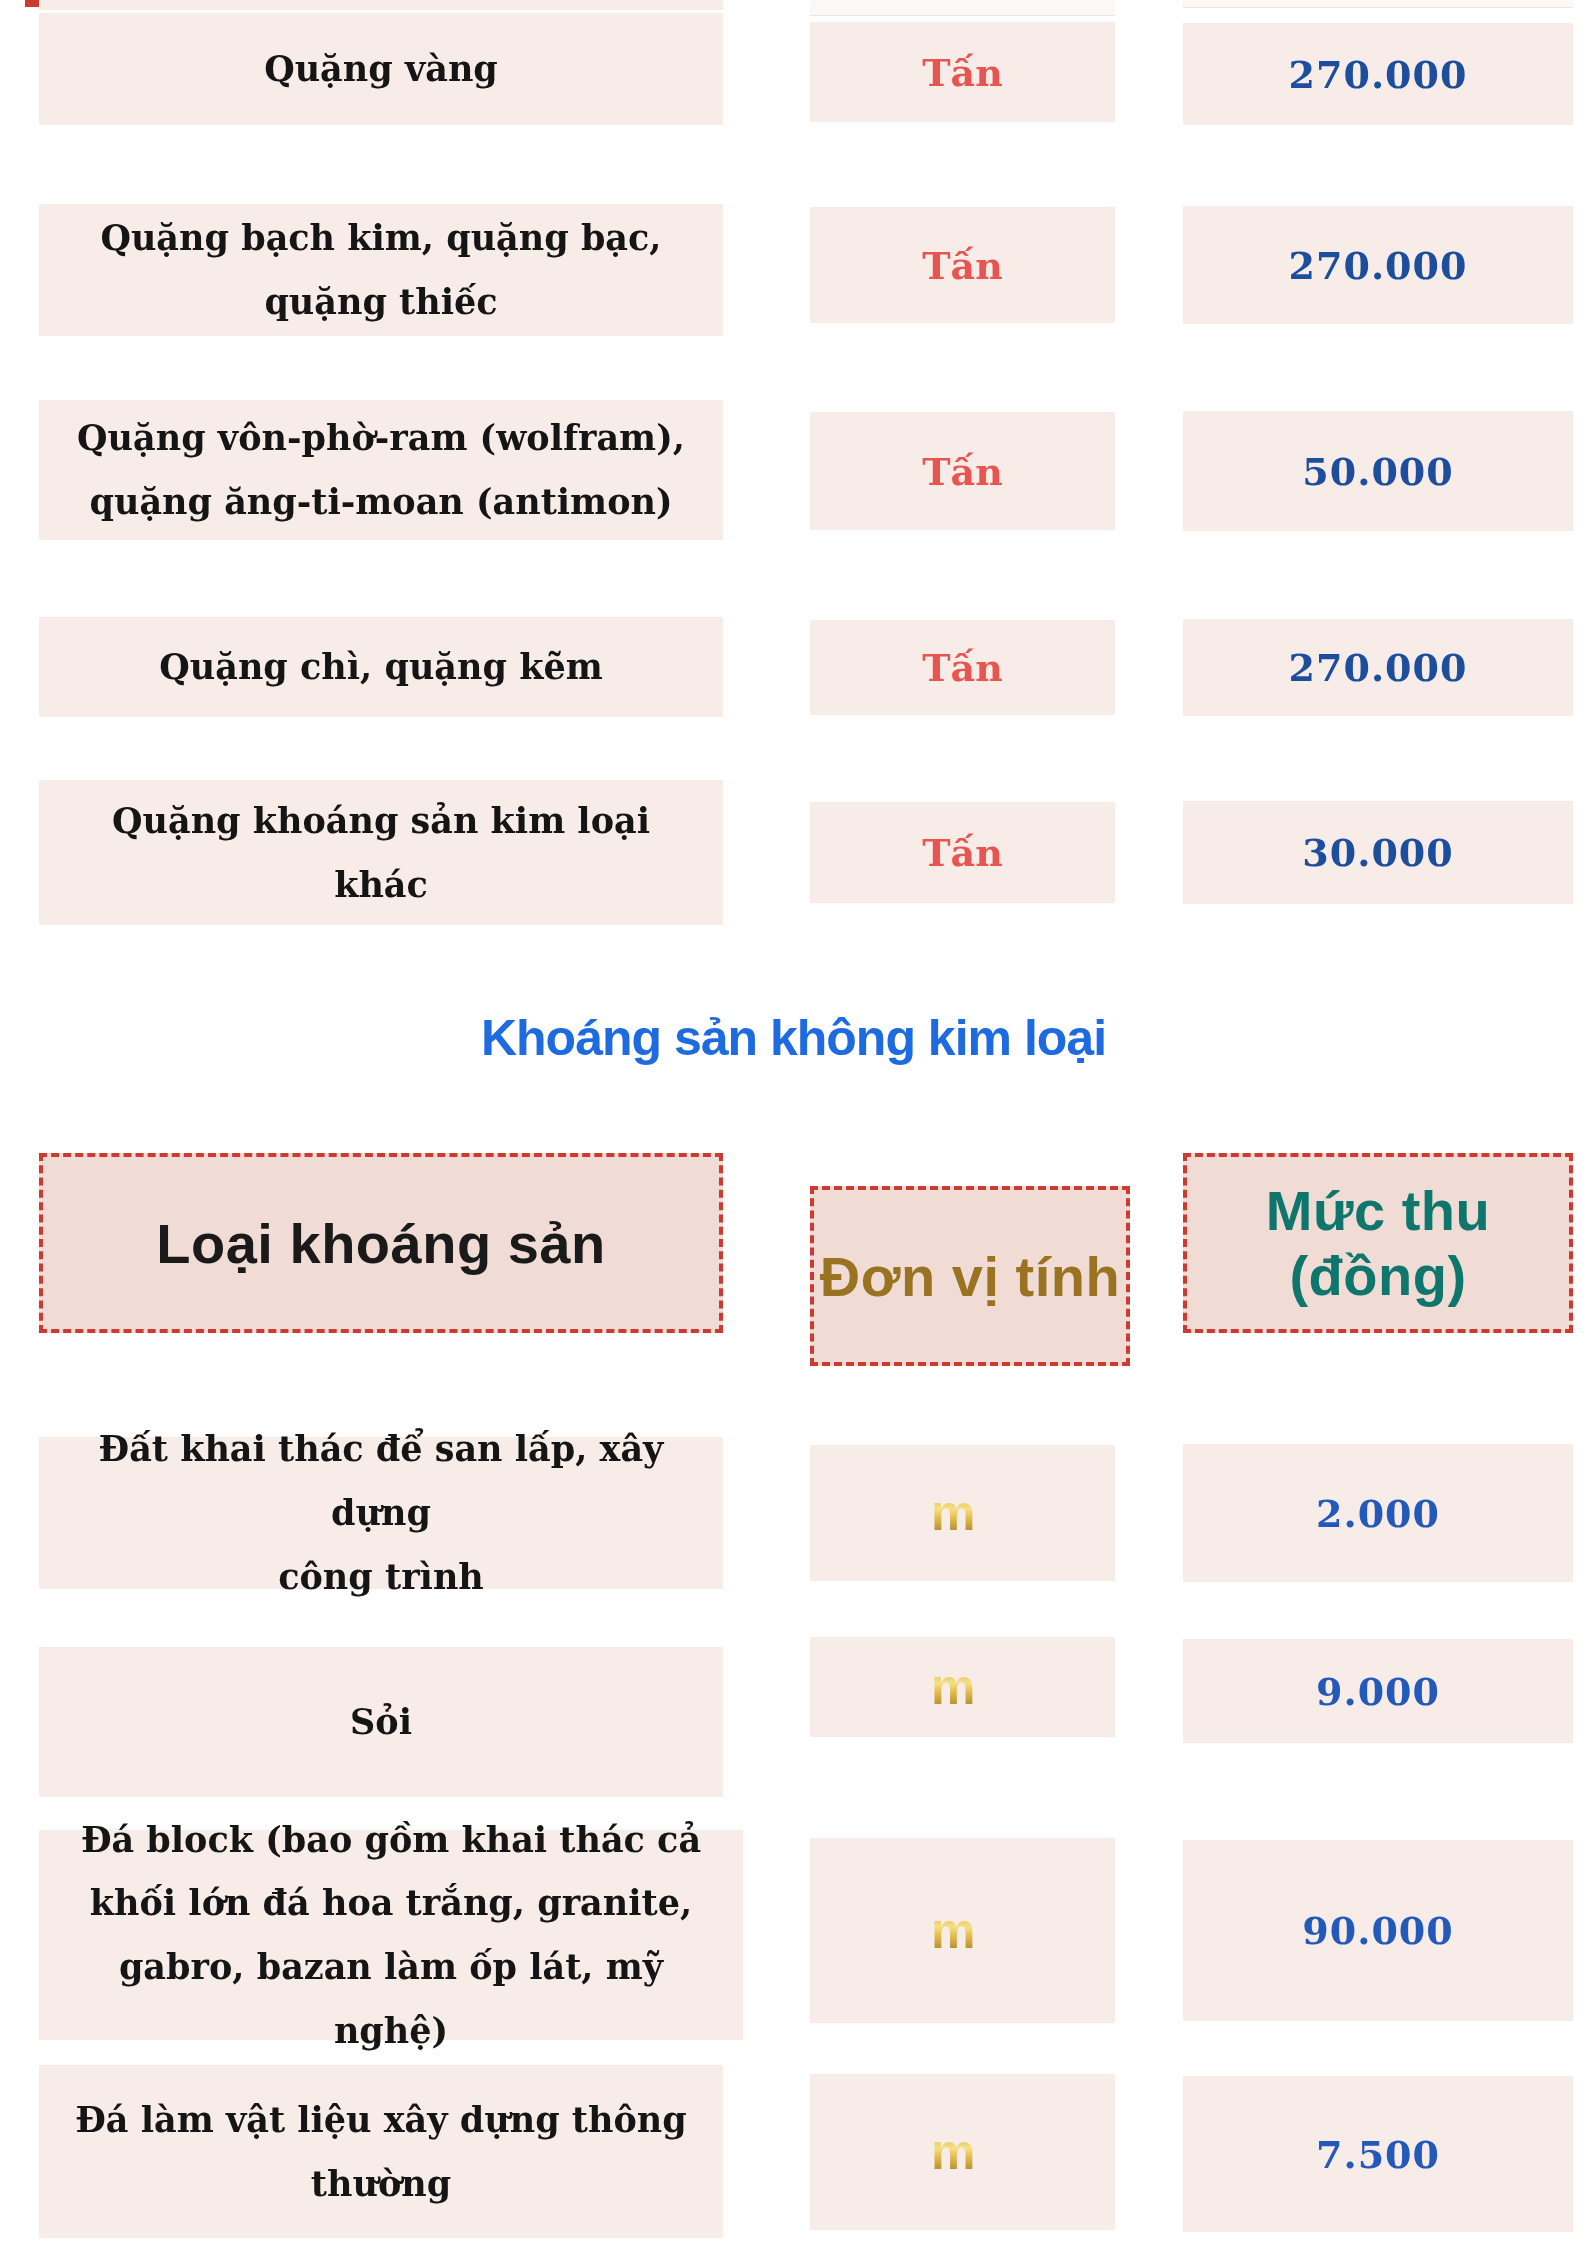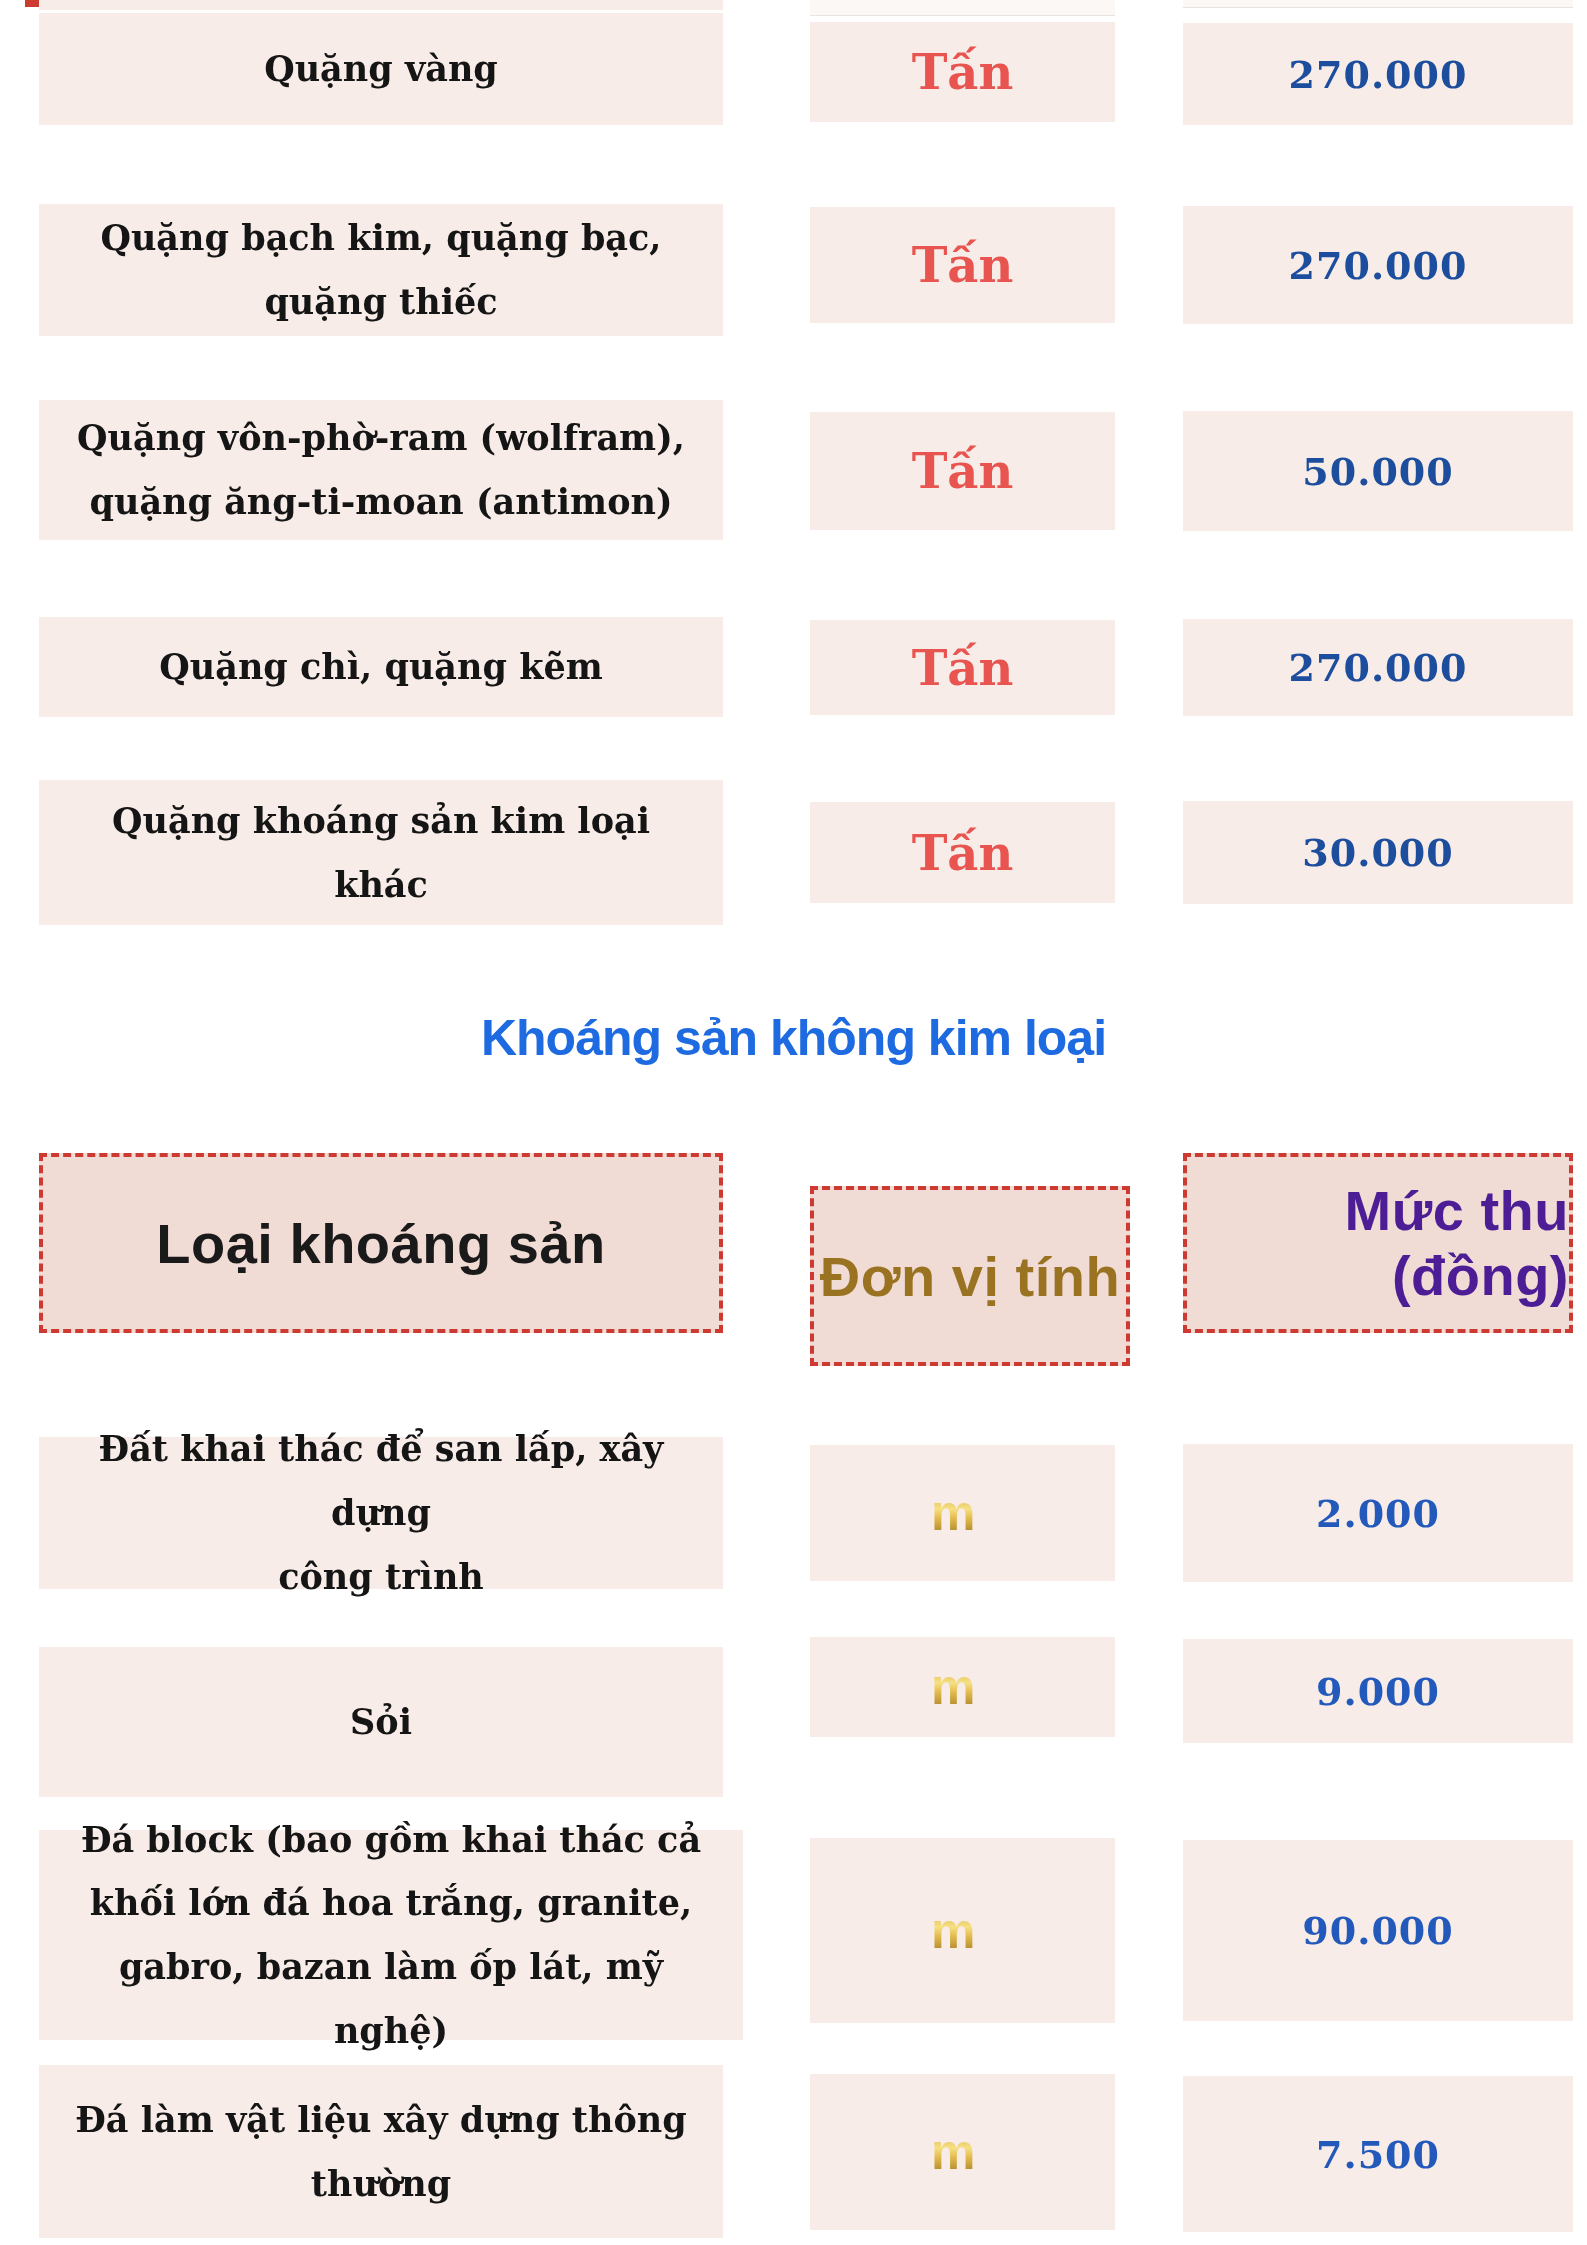--- a/index.html
+++ b/index.html
@@ -22,21 +22,21 @@
     font-weight:bold;
     font-size:35px;
     line-height:1.82;
     color:#151515;
     white-space:pre-line;
     padding:12px 30px;
   }
   .unit-cell{
     font-family:"DejaVu Serif", serif;
     font-weight:bold;
-    font-size:48px;
+    font-size:38px;
     color:#e85550;
   }
   .value-cell{
     font-family:"DejaVu Serif", serif;
     font-weight:bold;
     font-size:38px;
     letter-spacing:1px;
     color:#1d4e9e;
   }
   .value-nonmetal{color:#2359ba;}
@@ -64,21 +64,21 @@
   .header-cell{
     background:#f0dcd5;
     border:4px dashed #cc3a31;
     font-family:"Liberation Sans", sans-serif;
     font-weight:bold;
     font-size:56px;
     letter-spacing:0.5px;
   }
   .header-type{color:#1a1a1a;}
   .header-unit{color:#997322;}
-  .header-fee{color:#4c1d95;text-align:right;}
+  .header-fee{color:#0f766e;}
   .section-heading{
     position:absolute;
     left:0;top:1000px;width:1587px;height:75px;
     display:flex;align-items:center;justify-content:center;
     font-family:"Liberation Sans", sans-serif;
     font-weight:bold;
     font-size:50px;
     letter-spacing:-1px;
     color:#1e6ae0;
   }

